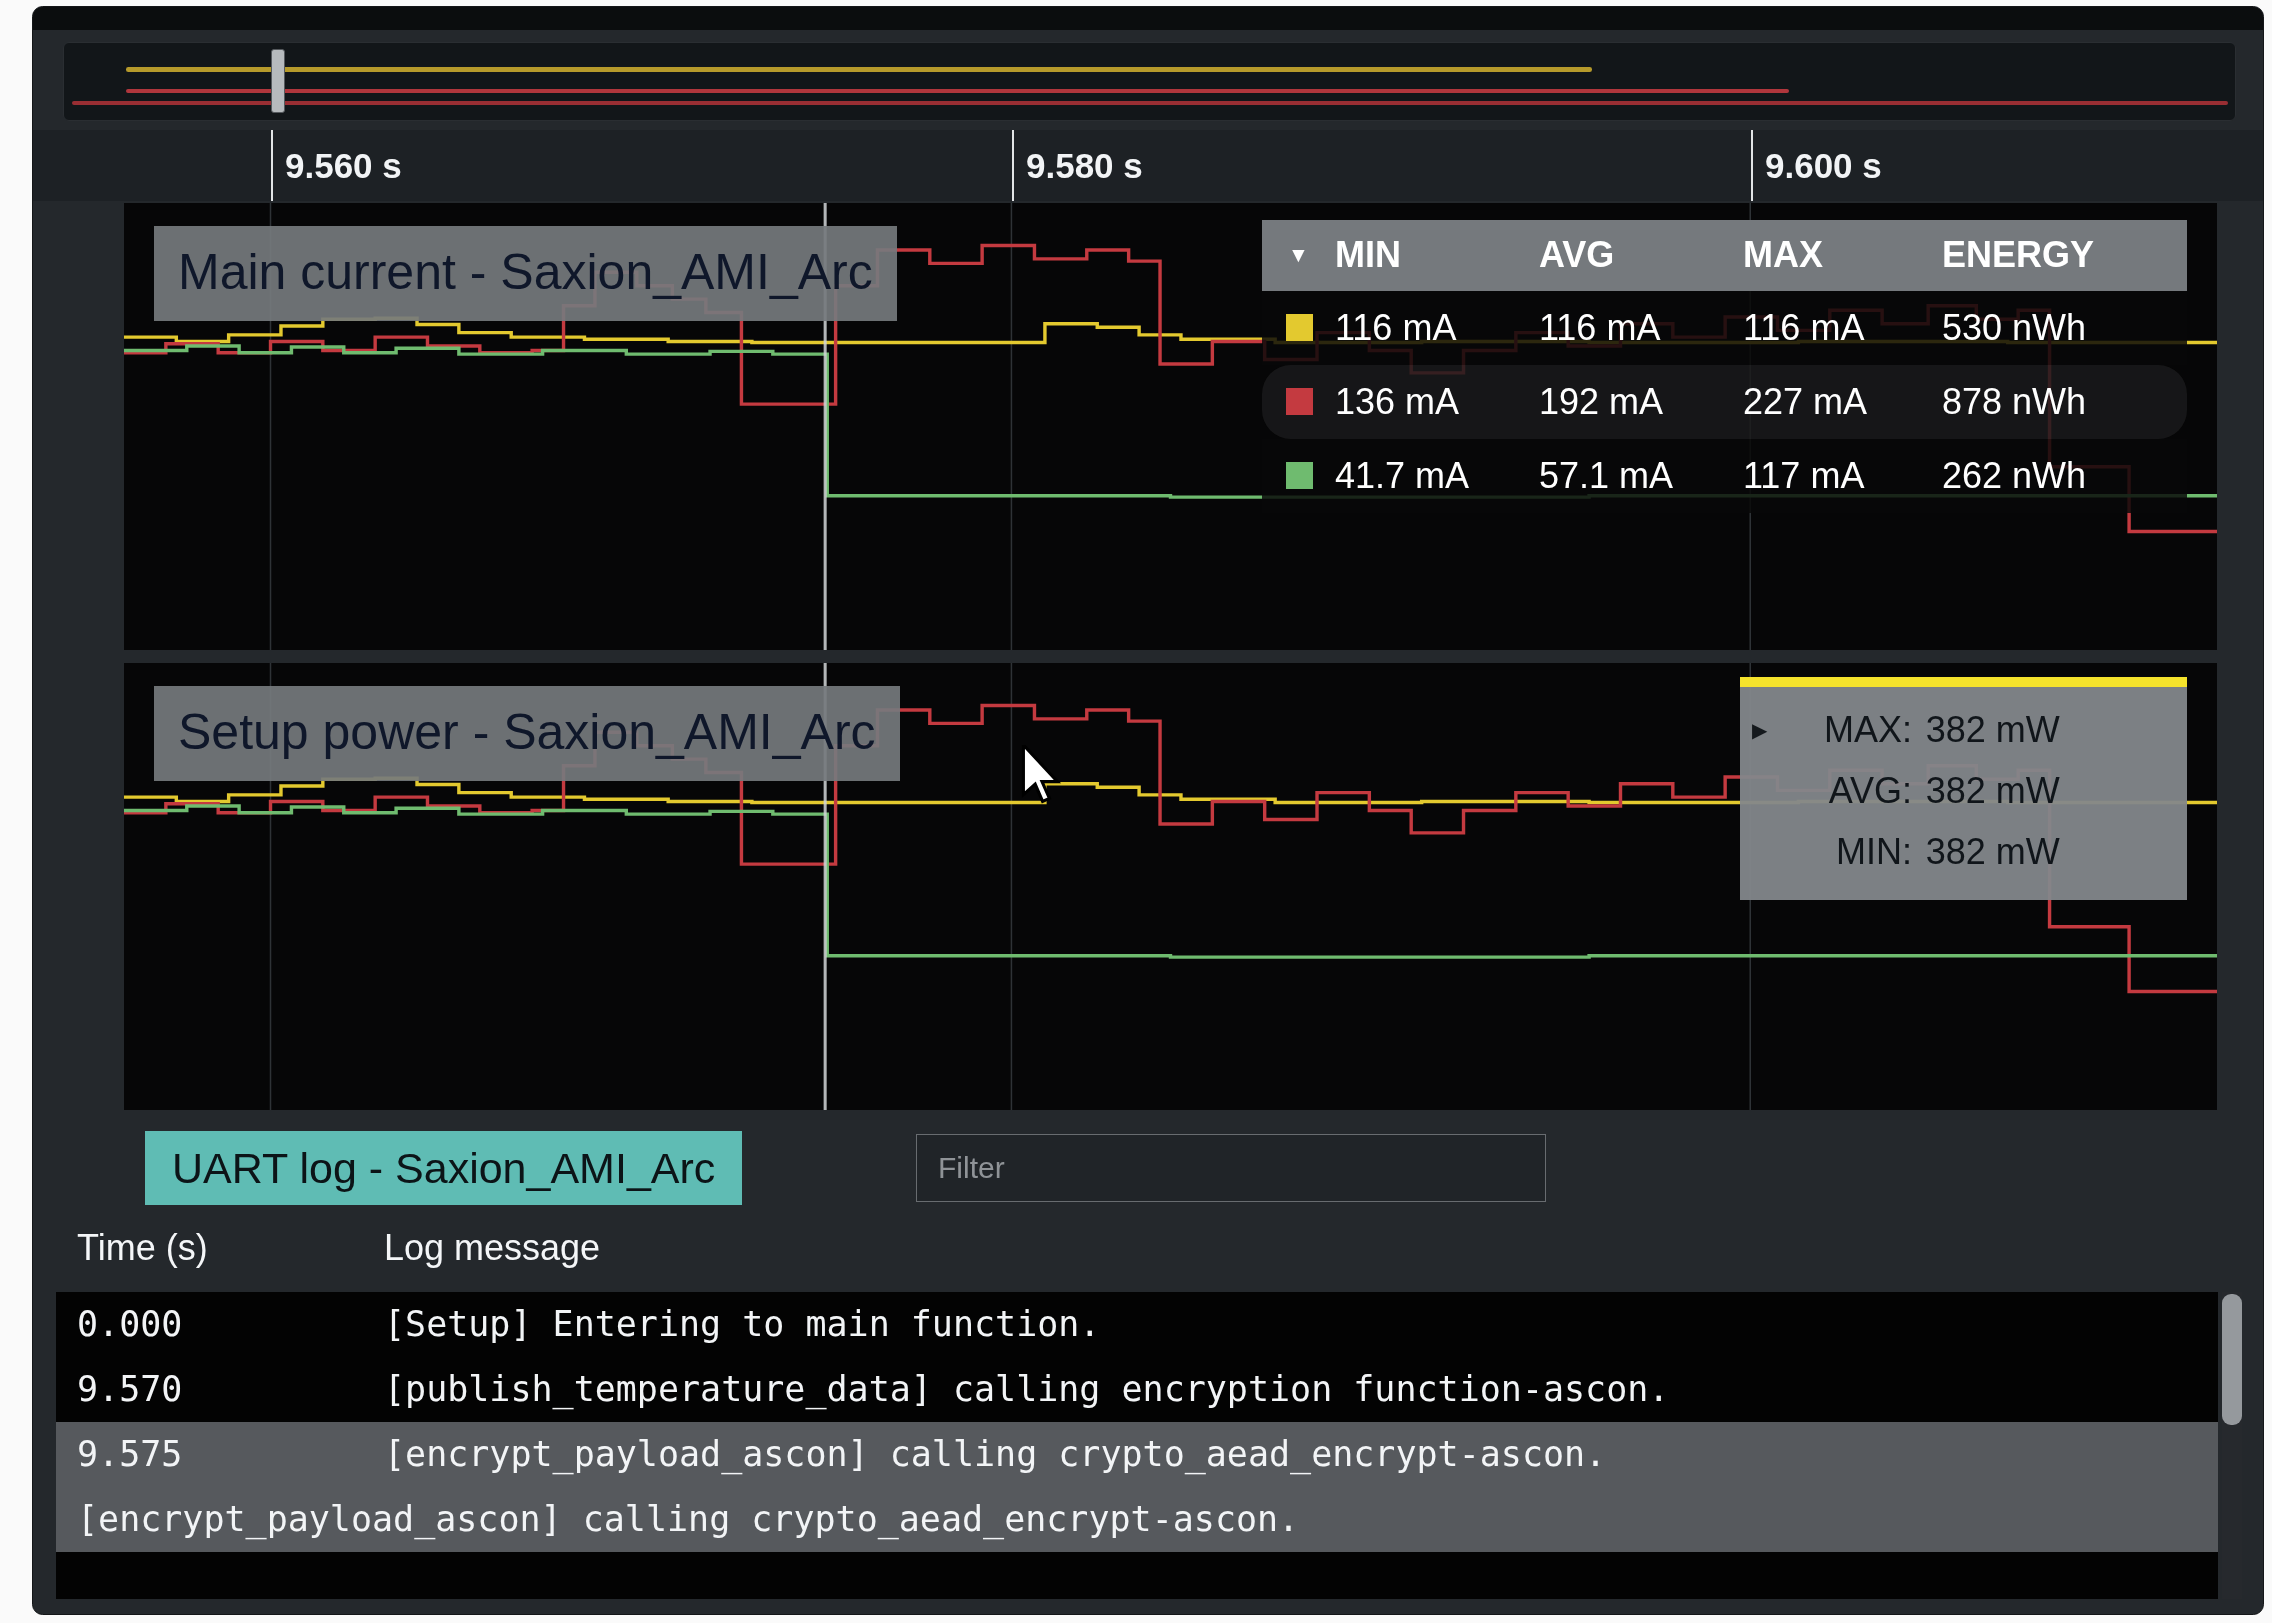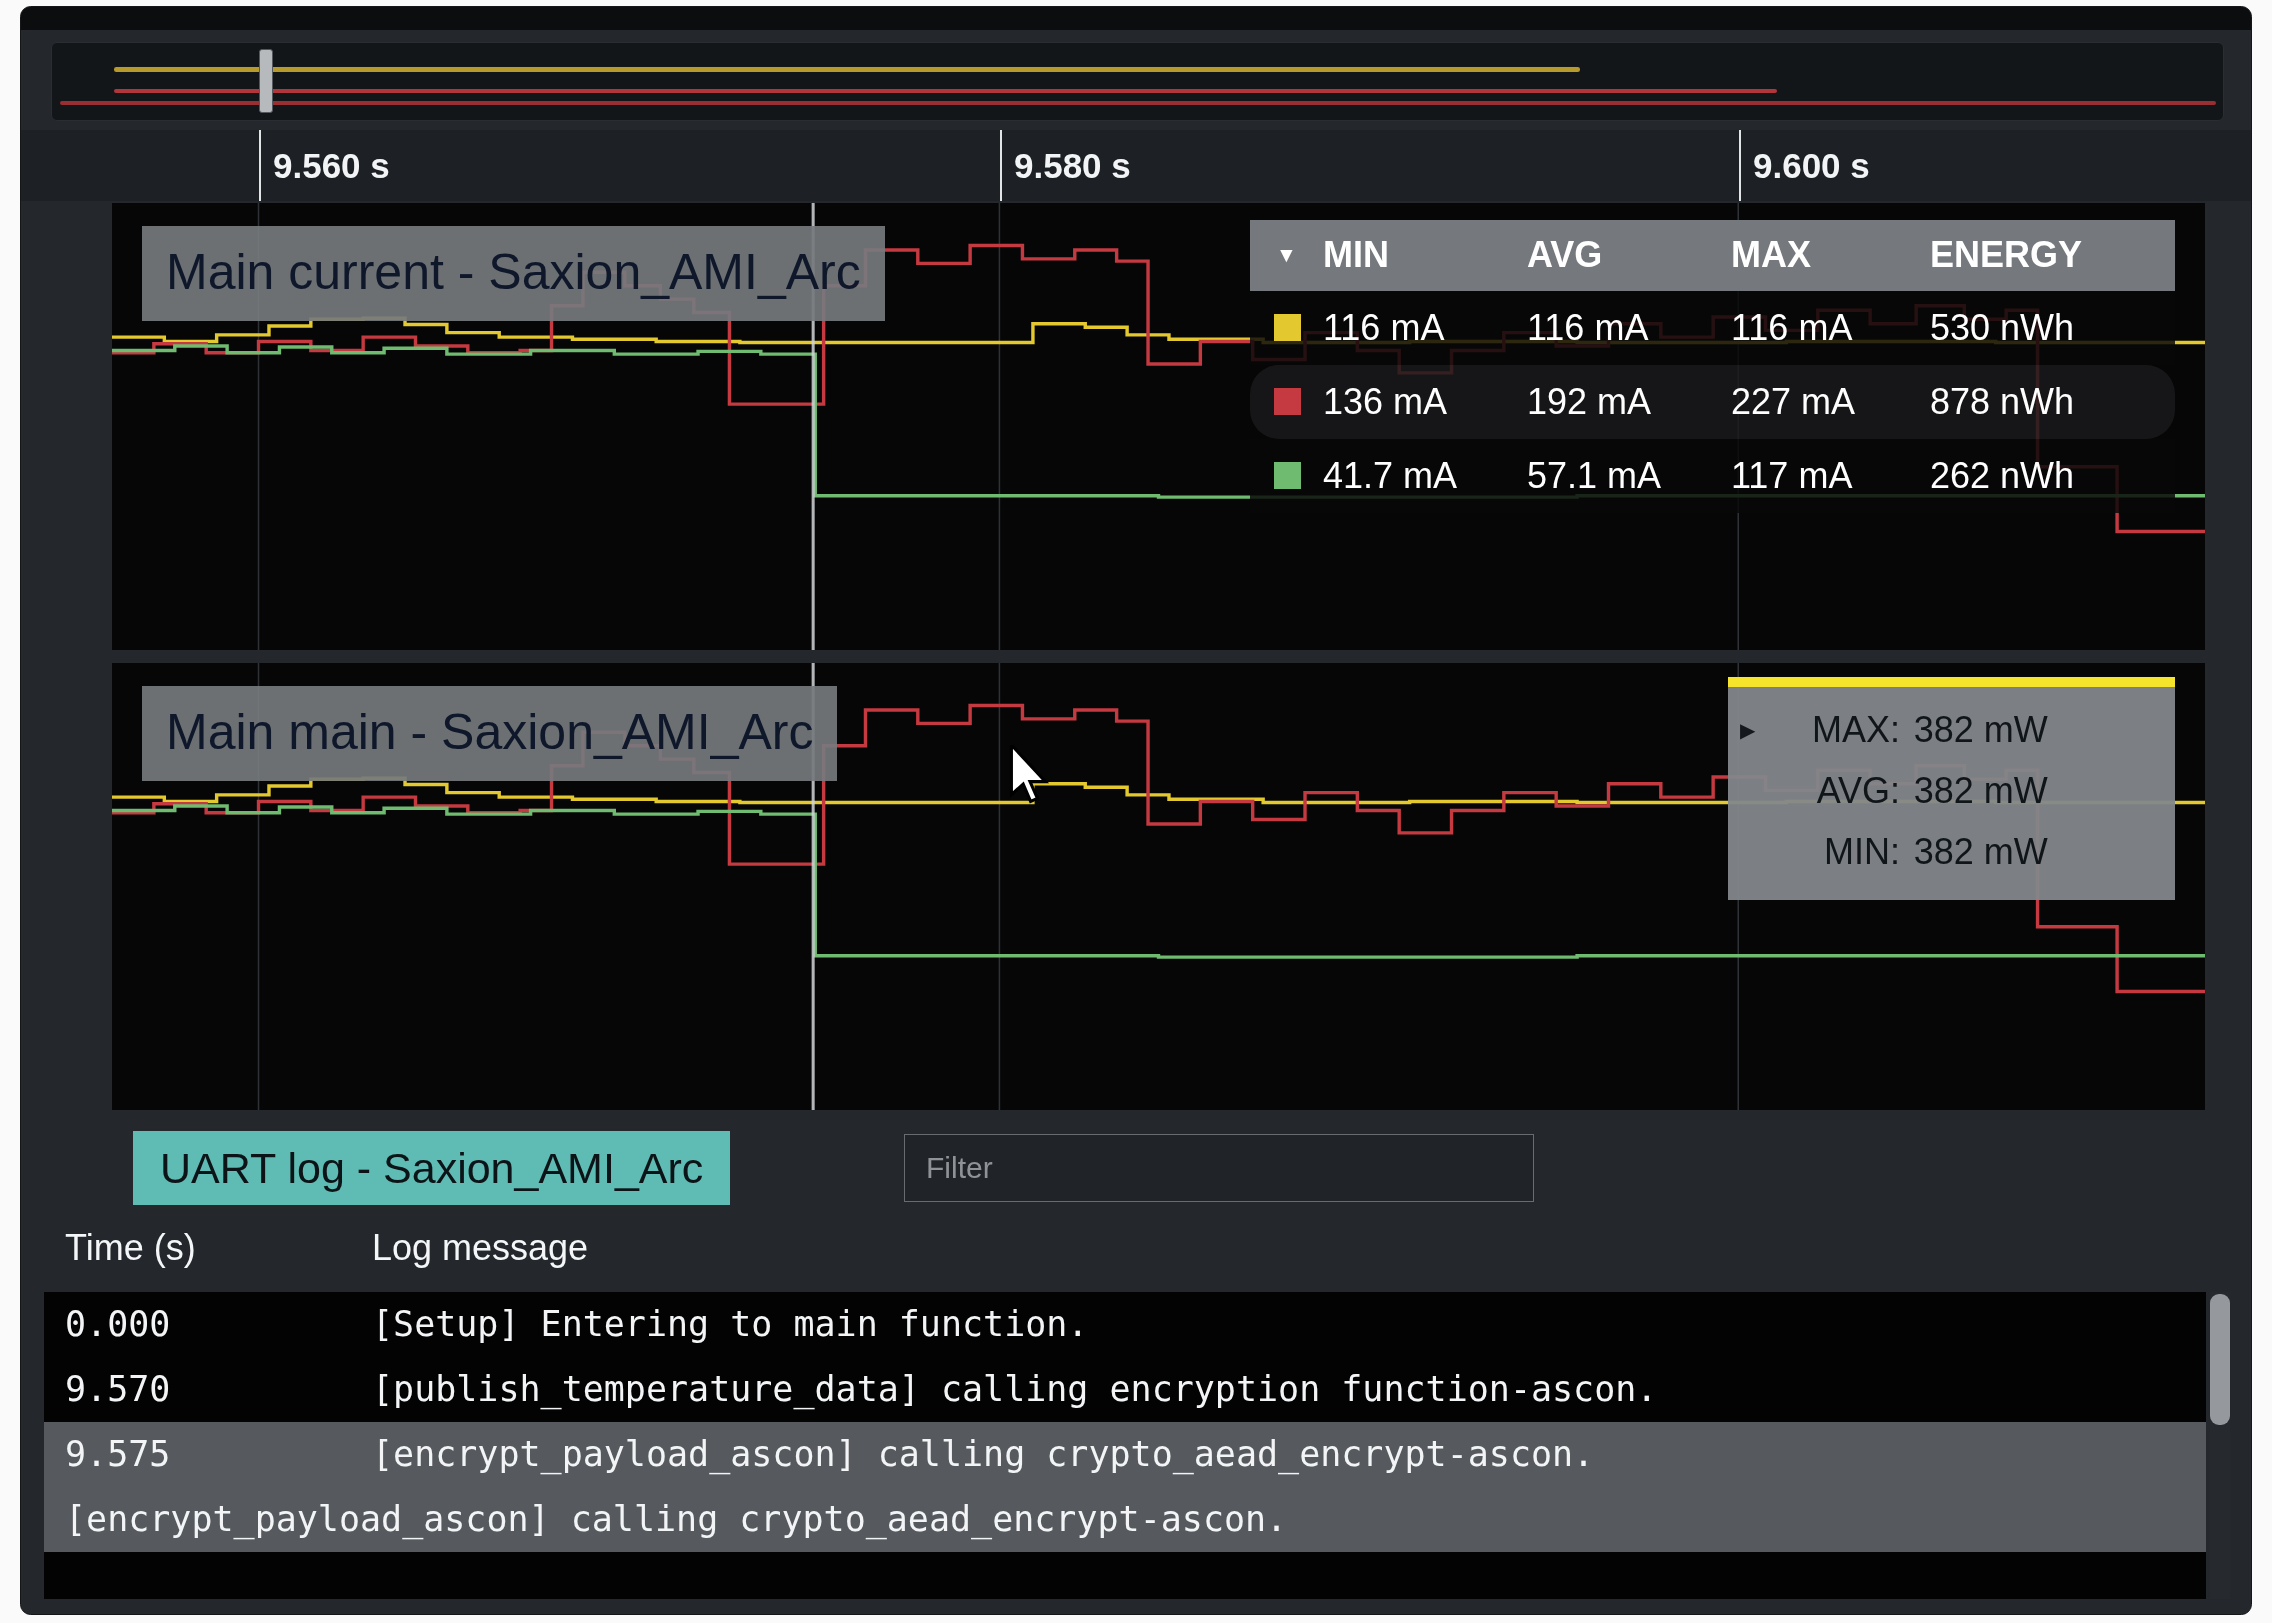--- a/index.html
+++ b/index.html
@@ -1,17 +1,17 @@
 <!DOCTYPE html>
 <html style="font-size:12px"><head>
 <meta charset="utf-8">
 <style>
   html,body{margin:0;padding:0;width:2273px;height:1623px;background:#fafafa;
     font-family:"Liberation Sans",sans-serif;overflow:hidden;position:relative;}
-  .app{position:absolute;left:20px;top:6px;width:2232px;height:1609px;background:#24282c;
+  .app{position:absolute;left:32px;top:6px;width:2232px;height:1609px;background:#24282c;
     border:1.5px solid #141618;border-radius:10.6px;overflow:hidden;box-sizing:border-box;}
   .top-strip{position:absolute;left:0;top:0;width:100%;height:23px;background:#0b0d0e;}
 
   
   .overview{position:absolute;left:30px;top:35px;width:2171px;height:77px;background:#121619;
     border:0.8px solid #2a2e32;border-radius:6px;}
   .ov-line{position:absolute;border-radius:2.3px;}
   .ov-yellow{left:62px;top:24px;width:1466px;height:4.6px;opacity:.9;}
   .ov-red1{left:62px;top:46px;width:1663px;height:3.8px;opacity:.9;}
   .ov-red2{left:7.6px;top:58px;width:2156px;height:3.8px;opacity:.85;}
@@ -138,21 +138,21 @@
   <div class="chart chart-2">
     <svg preserveAspectRatio="none" viewBox="0 0 2756 588">
         <line x1="192.92000000000002" y1="0" x2="192.92000000000002" y2="588" stroke="#2e3236" stroke-width="2"></line>
         <line x1="1168.5439999999999" y1="0" x2="1168.5439999999999" y2="588" stroke="#2e3236" stroke-width="2"></line>
         <line x1="2141.4120000000003" y1="0" x2="2141.4120000000003" y2="588" stroke="#2e3236" stroke-width="2"></line>
         <path d="M0 176.4 L68.9 176.4 L68.9 182.28 L137.8 182.28 L137.8 173.45999999999998 L206.7 173.45999999999998 L206.7 161.70000000000002 L261.82 161.70000000000002 L261.82 152.88 L330.71999999999997 152.88 L330.71999999999997 151.704 L385.84000000000003 151.704 L385.84000000000003 159.936 L440.96000000000004 159.936 L440.96000000000004 170.51999999999998 L509.86 170.51999999999998 L509.86 176.4 L606.32 176.4 L606.32 179.34 L716.5600000000001 179.34 L716.5600000000001 182.28 L826.8 182.28 L826.8 183.456 L923.2600000000001 183.456 L923.2600000000001 183.456 L1047.28 183.456 L1047.28 183.456 L1171.3 183.456 L1171.3 183.456 L1212.64 183.456 L1212.64 158.76000000000002 L1281.54 158.76000000000002 L1281.54 163.46400000000003 L1336.6599999999999 163.46400000000003 L1336.6599999999999 173.45999999999998 L1391.78 173.45999999999998 L1391.78 179.34 L1515.8000000000002 179.34 L1515.8000000000002 183.456 L1708.72 183.456 L1708.72 182.28 L1929.1999999999998 182.28 L1929.1999999999998 183.456 L2204.8 183.456 L2204.8 182.28 L2480.4 182.28 L2480.4 183.456 L2756 183.456 L2756 183.456" fill="none" stroke="#e3c92f" stroke-width="4.5"></path>
         <path d="M0 196.98000000000002 L55.120000000000005 196.98000000000002 L55.120000000000005 185.22 L124.02 185.22 L124.02 196.98000000000002 L192.92000000000002 196.98000000000002 L192.92000000000002 182.28 L261.82 182.28 L261.82 194.04000000000002 L330.71999999999997 194.04000000000002 L330.71999999999997 176.4 L399.61999999999995 176.4 L399.61999999999995 188.16 L468.52000000000004 188.16 L468.52000000000004 196.98000000000002 L537.4200000000001 196.98000000000002 L537.4200000000001 194.04000000000002 L578.76 194.04000000000002 L578.76 135.24 L620.1 135.24 L620.1 91.14 L675.22 91.14 L675.22 108.78 L722.072 108.78 L722.072 126.42 L766.1680000000001 126.42 L766.1680000000001 144.06 L813.02 144.06 L813.02 264.6 L917.748 264.6 L917.748 264.6 L937.0400000000001 264.6 L937.0400000000001 108.78 L992.16 108.78 L992.16 61.739999999999995 L1061.06 61.739999999999995 L1061.06 79.38000000000001 L1129.96 79.38000000000001 L1129.96 55.86 L1198.86 55.86 L1198.86 73.5 L1267.76 73.5 L1267.76 61.739999999999995 L1322.8799999999999 61.739999999999995 L1322.8799999999999 76.44 L1364.22 76.44 L1364.22 211.67999999999998 L1433.1200000000001 211.67999999999998 L1433.1200000000001 182.28 L1502.0200000000002 182.28 L1502.0200000000002 205.79999999999998 L1570.9199999999998 205.79999999999998 L1570.9199999999998 170.51999999999998 L1639.82 170.51999999999998 L1639.82 194.04000000000002 L1694.94 194.04000000000002 L1694.94 223.44 L1763.8400000000001 223.44 L1763.8400000000001 194.04000000000002 L1832.74 194.04000000000002 L1832.74 170.51999999999998 L1901.6399999999999 170.51999999999998 L1901.6399999999999 188.16 L1970.54 188.16 L1970.54 158.76000000000002 L2039.44 158.76000000000002 L2039.44 176.4 L2108.34 176.4 L2108.34 149.94 L2177.2400000000002 149.94 L2177.2400000000002 167.57999999999998 L2246.14 167.57999999999998 L2246.14 141.12 L2315.04 141.12 L2315.04 158.76000000000002 L2375.672 158.76000000000002 L2375.672 135.24 L2439.06 135.24 L2439.06 152.88 L2494.1800000000003 152.88 L2494.1800000000003 141.12 L2535.52 141.12 L2535.52 346.91999999999996 L2631.98 346.91999999999996 L2631.98 346.91999999999996 L2640.248 346.91999999999996 L2640.248 432.18 L2756 432.18 L2756 432.18" fill="none" stroke="#c43a40" stroke-width="4.5"></path>
         <path d="M0 194.04000000000002 L82.67999999999999 194.04000000000002 L82.67999999999999 188.16 L151.58 188.16 L151.58 196.98000000000002 L220.48000000000002 196.98000000000002 L220.48000000000002 189.336 L289.38 189.336 L289.38 196.98000000000002 L358.28000000000003 196.98000000000002 L358.28000000000003 191.1 L440.96000000000004 191.1 L440.96000000000004 198.744 L551.2 198.744 L551.2 194.04000000000002 L661.4399999999999 194.04000000000002 L661.4399999999999 198.744 L771.6800000000001 198.744 L771.6800000000001 195.216 L854.36 195.216 L854.36 198.744 L917.748 198.744 L917.748 198.744 L926.0160000000001 198.744 L926.0160000000001 385.14000000000004 L1378 385.14000000000004 L1378 386.904 L1929.1999999999998 386.904 L1929.1999999999998 385.14000000000004 L2756 385.14000000000004 L2756 386.904" fill="none" stroke="#6fbb6f" stroke-width="4.5"></path>
         <line x1="923.2600000000001" y1="0" x2="923.2600000000001" y2="588" stroke="#d2d5d7" stroke-width="4" opacity="0.85"></line>
       </svg>
-    <div class="chart-chip">Main main - Saxion_AMI_Arc</div>
+    <div class="chart-chip">Setup power - Saxion_AMI_Arc</div>
 
     <div class="tooltip">
       <div class="tt-accent" style="background: rgb(245, 227, 44);"></div>
       <div class="tt-body">
         <div class="tt-row">
           <span class="tt-marker">▶</span>
           <span class="tt-label">MAX:</span>
           <span class="tt-value">382 mW</span>
         </div>
         <div class="tt-row">

